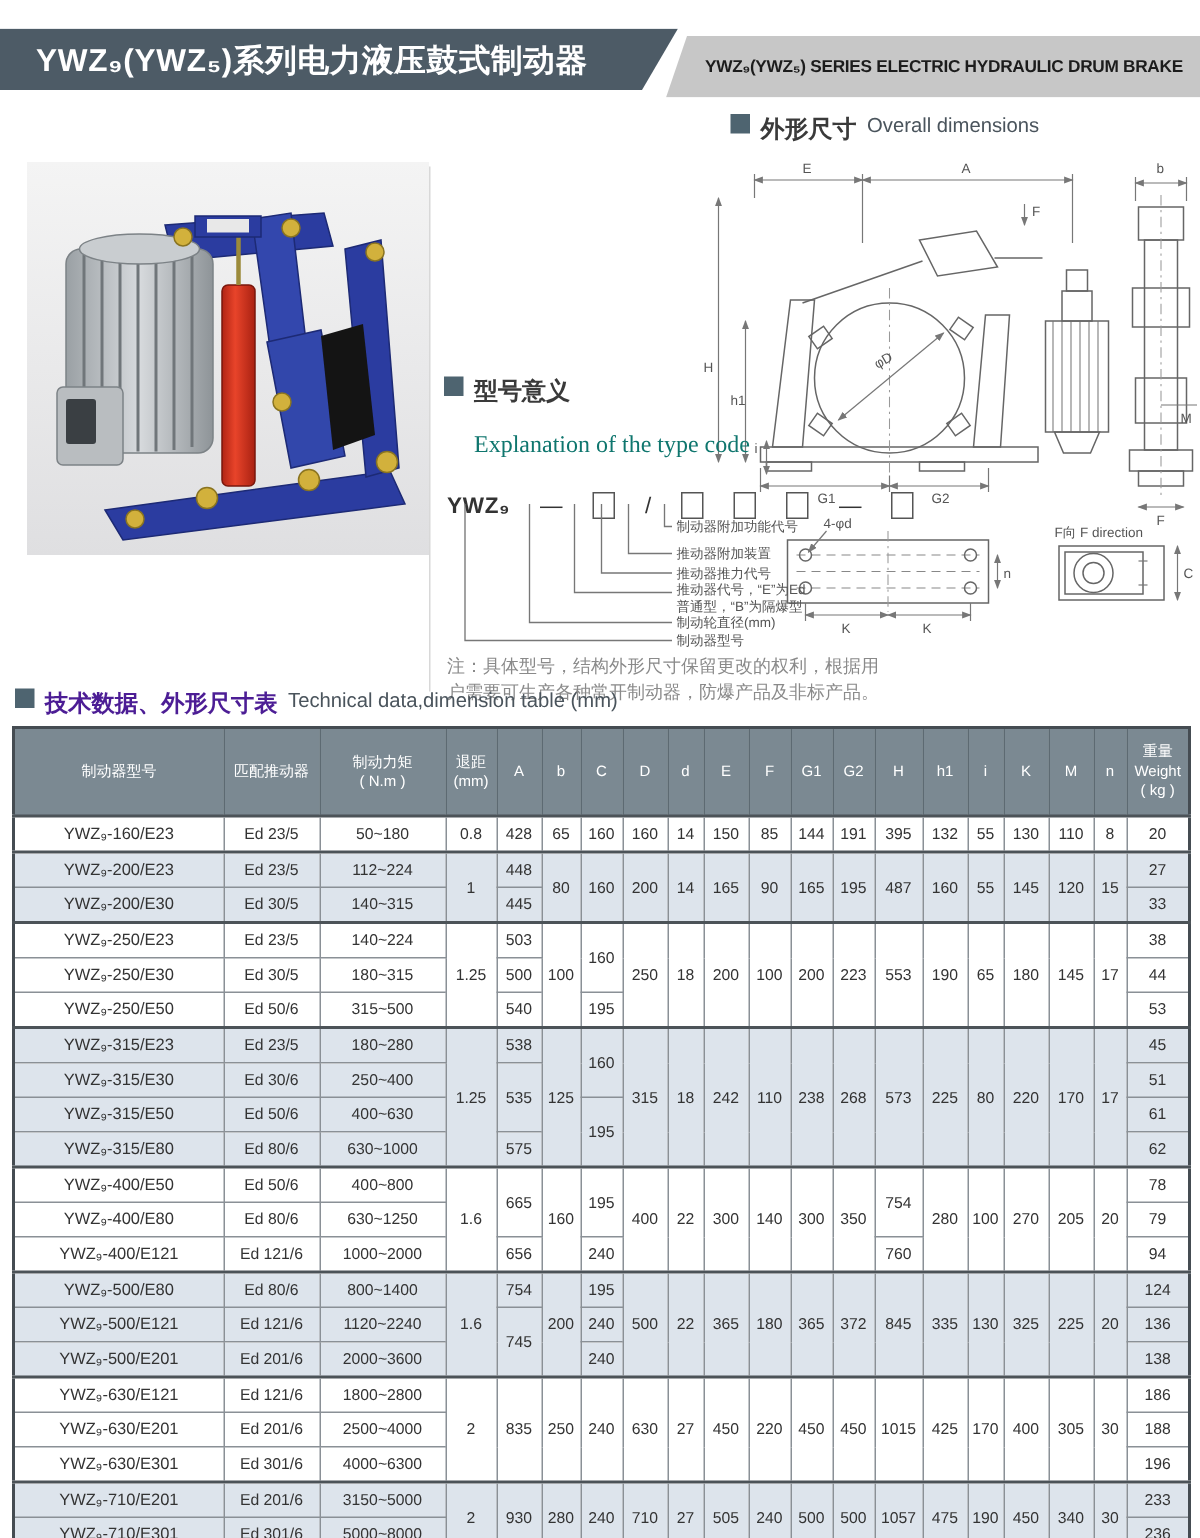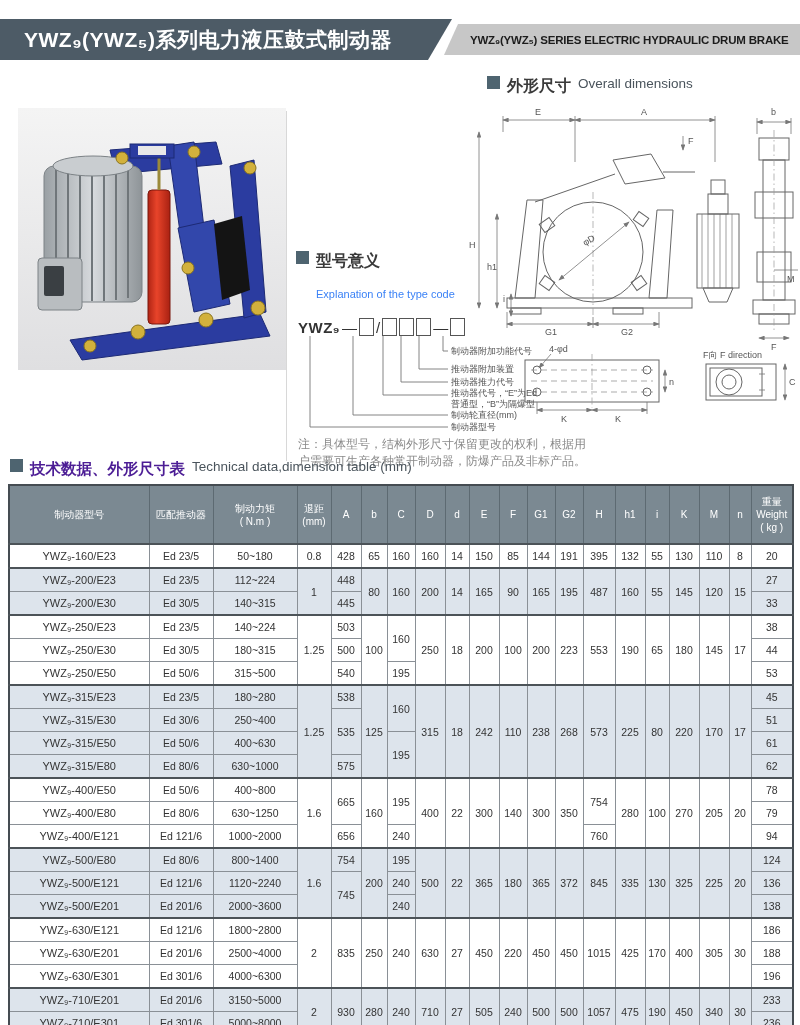--- a/index.html
+++ b/index.html
@@ -4,40 +4,40 @@
 <style>
   html,body{margin:0;padding:0;background:#fff;}
   #page{position:relative;width:800px;height:1025px;background:#fff;overflow:hidden;
         font-family:"Liberation Sans","DejaVu Sans",sans-serif;color:#333;margin-top:16px;}
 
   
   .banner-left{position:absolute;left:0;top:3px;width:452px;height:41px;background:#4d5b66;
     clip-path:polygon(0 0,100% 0,calc(100% - 24px) 100%,0 100%);
     display:flex;align-items:center;padding-left:24px;box-sizing:border-box;}
   .banner-left span{color:#fff;font-size:21px;font-weight:bold;letter-spacing:.5px;white-space:nowrap;}
-  .banner-right{position:absolute;left:440px;top:8px;width:360px;height:31px;background:#c7c7c7;
+  .banner-right{position:absolute;left:440px;top:8px;width:360px;height:41px;background:#c7c7c7;
     clip-path:polygon(18px 0,100% 0,100% 100%,4px 100%);
     display:flex;align-items:center;padding-left:30px;box-sizing:border-box;}
   .banner-right span{color:#1c1c1c;font-size:11.5px;font-weight:bold;white-space:nowrap;letter-spacing:-0.2px;}
 
   
   .sec-head{position:absolute;display:flex;gap:7px;}
   .bullet{width:13px;height:13px;background:#4e6470;flex:0 0 auto;}
   .sec-cn{font-size:16px;font-weight:bold;color:#3a3a3a;white-space:nowrap;}
   .sec-en{font-size:13.5px;color:#4a545c;white-space:nowrap;}
 
   
   #photo{position:absolute;left:18px;top:92px;}
   .vline{position:absolute;left:286px;top:95px;width:1px;height:350px;background:#d8d8d8;}
 
   
   #code-head{left:296px;top:235px;font-family:Liberation Serif, serif;}
-  #code-sub{position:absolute;left:316px;top:272px;font-size:11px;color:#3b82f6;}
+  #code-sub{position:absolute;left:316px;top:272px;font-size:16px;color:#0f766e;font-family:Liberation Serif, serif;}
   #code-diagram{position:absolute;left:298px;top:298px;width:292px;height:120px;}
-  .formula{position:absolute;left:0;top:4px;display:flex;align-items:center;gap:2px;font-size:15px;color:#333;}
+  .formula{position:absolute;left:0;top:14px;display:flex;align-items:center;gap:20px;font-size:15px;color:#333;}
   .formula .pref{font-weight:bold;letter-spacing:.5px;}
   .cbox{width:13px;height:16px;border:1px solid #555;background:#fff;}
   .clabel{position:absolute;left:153px;font-size:9px;color:#555;white-space:pre-line;line-height:1.25;}
   #code-note{position:absolute;left:298px;top:420px;width:296px;font-size:12px;color:#8a8a8a;line-height:1.4;}
 
   
   #dims-head{left:487px;top:60px;}
   #drawing{position:absolute;left:463px;top:86px;}
   #drawing text{font-size:9px;fill:#555;font-family:"Liberation Sans","DejaVu Sans",sans-serif;}
   #drawing .dim{stroke:#777;stroke-width:.8;fill:none;}

